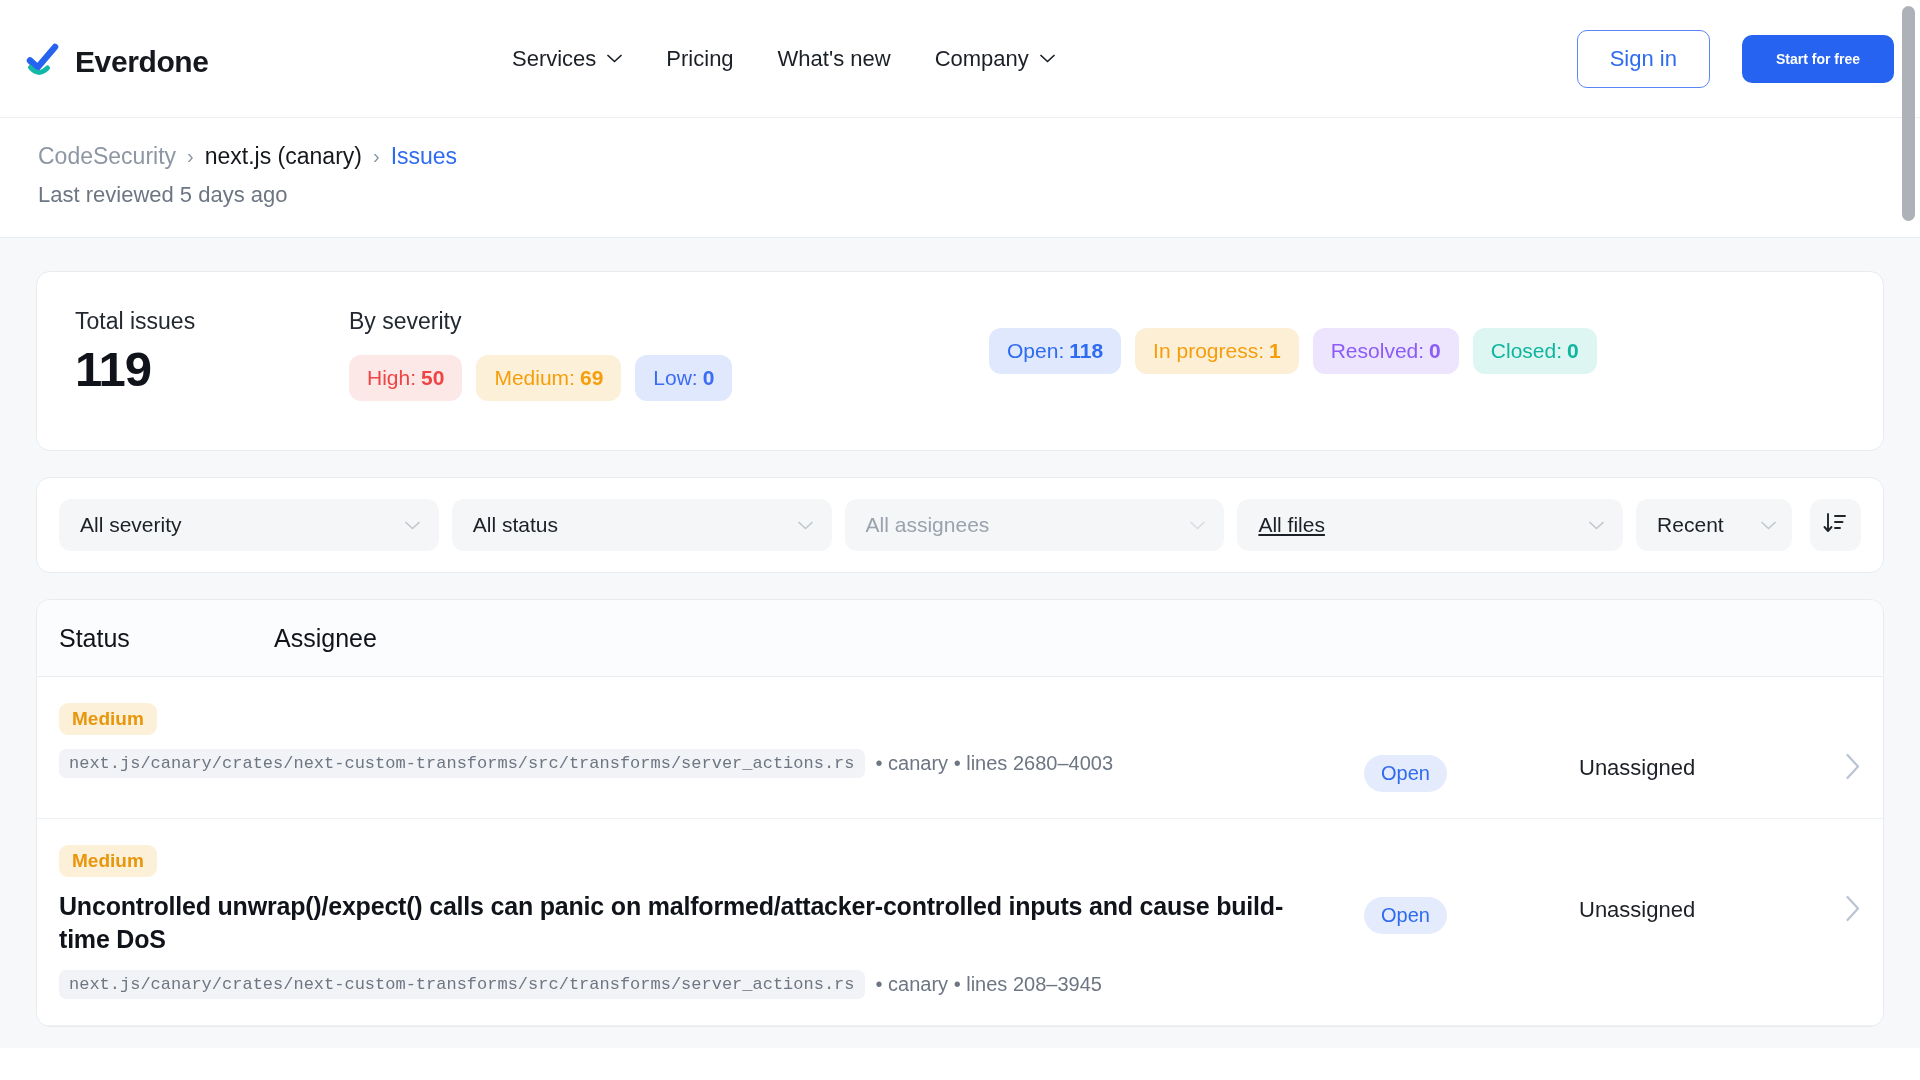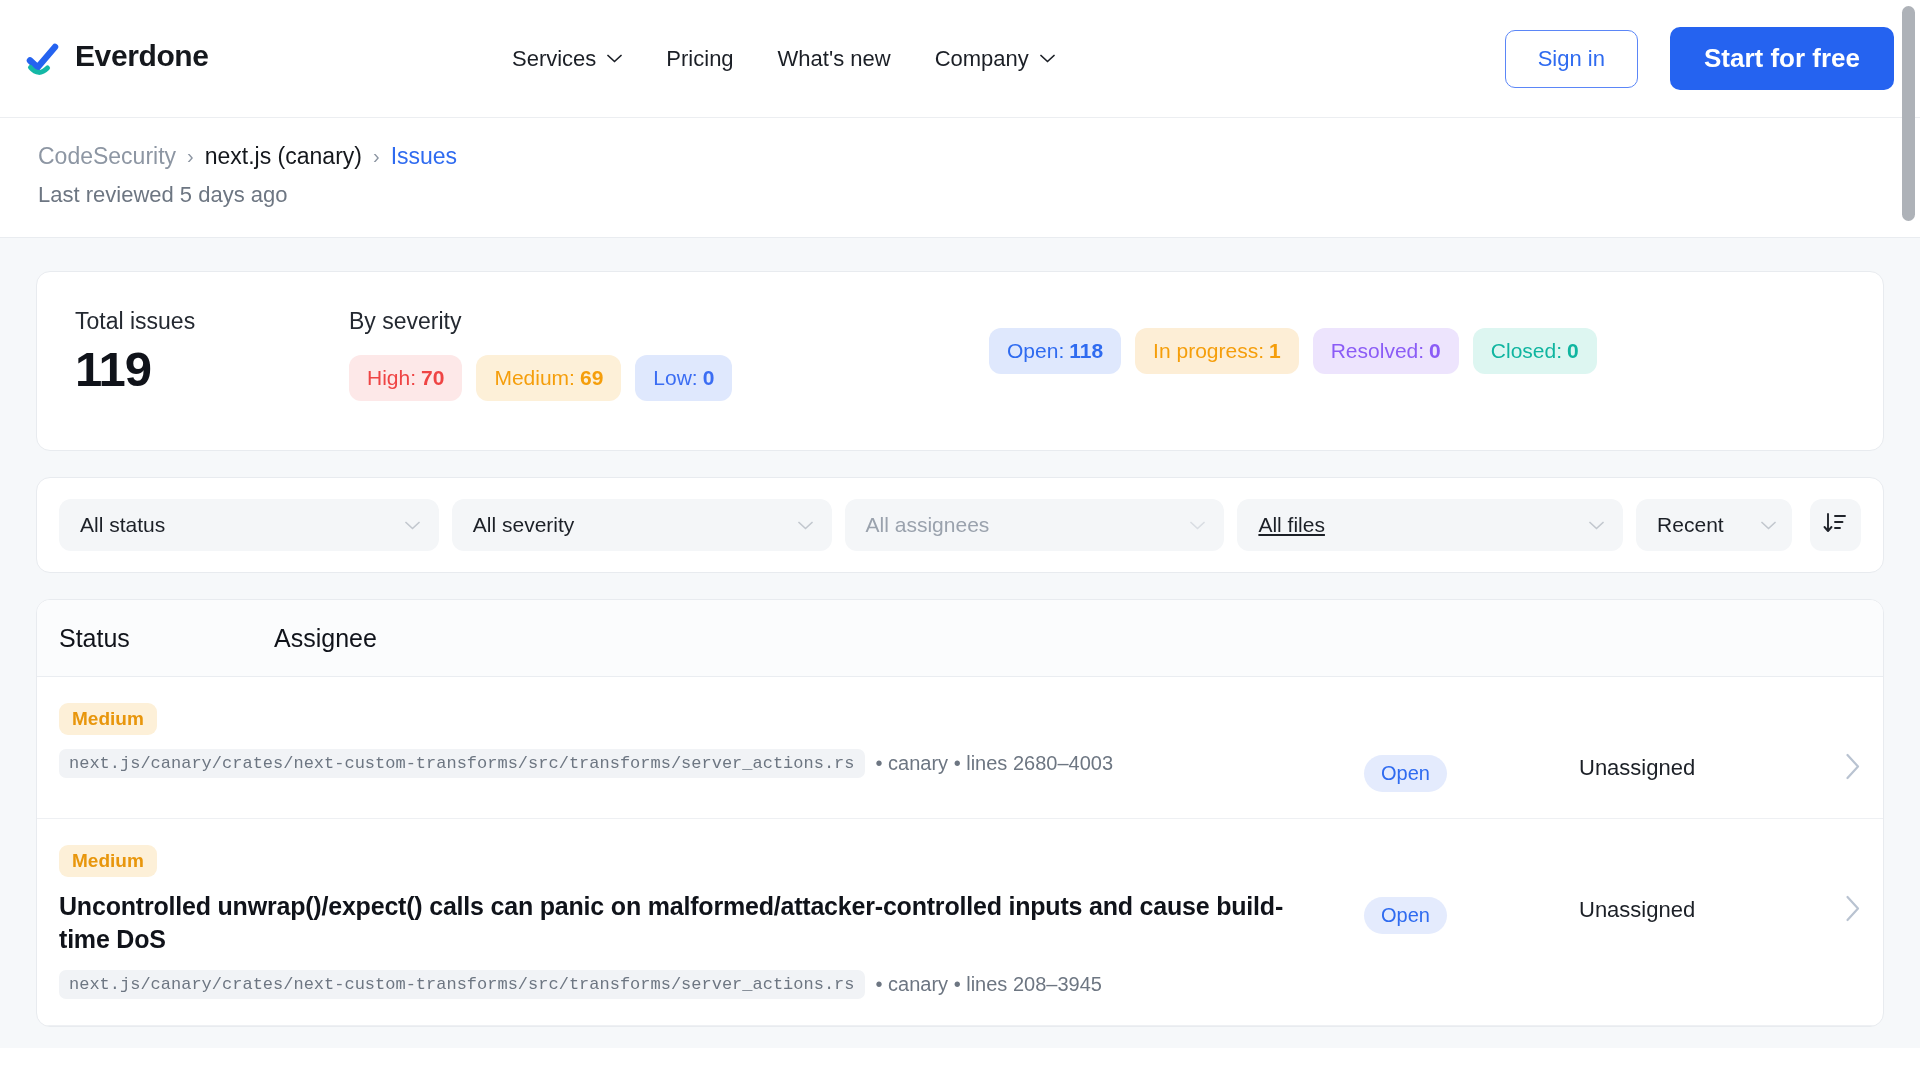--- a/index.html
+++ b/index.html
@@ -14,21 +14,21 @@
   
   .topbar {
     height: 118px;
     background: #ffffff;
     border-bottom: 1px solid #eceef1;
     display: flex;
     align-items: center;
     padding: 0 26px 0 24px;
     position: relative;
   }
-  .brand { display: flex; align-items: flex-start; gap: 13px; }
+  .brand { display: flex; align-items: flex-end; gap: 13px; }
   .brand-logo { width: 38px; height: 40px; display: block; }
   .brand-name {
     font-size: 30px; font-weight: 700; color: #15181d; letter-spacing: -0.4px;
   }
   .mainnav {
     position: absolute;
     left: 512px;
     display: flex; align-items: center; gap: 44px;
   }
   .navitem {
@@ -48,21 +48,21 @@
     font-size: 22px;
     border-radius: 10px;
     padding: 15px 32px;
     cursor: pointer;
     font-family: inherit;
   }
   .btn-start {
     border: none;
     color: #fff;
     background: #2563f0;
-    font-size: 26px;
+    font-size: 14px;
     font-weight: 700;
     border-radius: 10px;
     padding: 16px 34px;
     cursor: pointer;
     font-family: inherit;
   }
 
   
   .subhead {
     background: #fff;
@@ -278,21 +278,21 @@
   <div class="card stats">
     <div class="stat-total">
       <div class="stat-label">Total issues</div>
       <div class="stat-value">119</div>
     </div>
 
     <div class="stat-group-sev">
       <div class="stat-label">By severity</div>
       <div class="pill-row">
         <div class="pill" style="background:#fde8e8;color:#ef4444">
-          <span>High</span><span>:</span><b>70</b>
+          <span>High</span><span>:</span><b>50</b>
         </div>
         <div class="pill" style="background:#fdf0d8;color:#f59e0b">
           <span>Medium</span><span>:</span><b>69</b>
         </div>
         <div class="pill" style="background:#dfe8fd;color:#3b6df3">
           <span>Low</span><span>:</span><b>0</b>
         </div>
       </div>
     </div>
 
@@ -308,30 +308,30 @@
           <span>Resolved</span><span>:</span><b>0</b>
         </div>
         <div class="pill" style="background:#ddf6f1;color:#10b5a0">
           <span>Closed</span><span>:</span><b>0</b>
         </div>
       </div>
     </div>
   </div>
 
   <div class="card filters">
+    <div class="select sev">
+      <span>All severity</span>
+      <span class="chev">
+        <svg width="15" height="9" viewBox="0 0 15 9">
+            <path d="M1 1.5 L7.5 7.5 L14 1.5" fill="none" stroke="#9aa2ad" stroke-width="1.7" stroke-linecap="round" stroke-linejoin="round"></path>
+          </svg>
+      </span>
+    </div>
     <div class="select status">
       <span>All status</span>
-      <span class="chev">
-        <svg width="15" height="9" viewBox="0 0 15 9">
-            <path d="M1 1.5 L7.5 7.5 L14 1.5" fill="none" stroke="#9aa2ad" stroke-width="1.7" stroke-linecap="round" stroke-linejoin="round"></path>
-          </svg>
-      </span>
-    </div>
-    <div class="select sev">
-      <span>All severity</span>
       <span class="chev">
         <svg width="15" height="9" viewBox="0 0 15 9">
             <path d="M1 1.5 L7.5 7.5 L14 1.5" fill="none" stroke="#9aa2ad" stroke-width="1.7" stroke-linecap="round" stroke-linejoin="round"></path>
           </svg>
       </span>
     </div>
     <div class="select assignees">
       <span>All assignees</span>
       <span class="chev">
         <svg width="15" height="9" viewBox="0 0 15 9">

